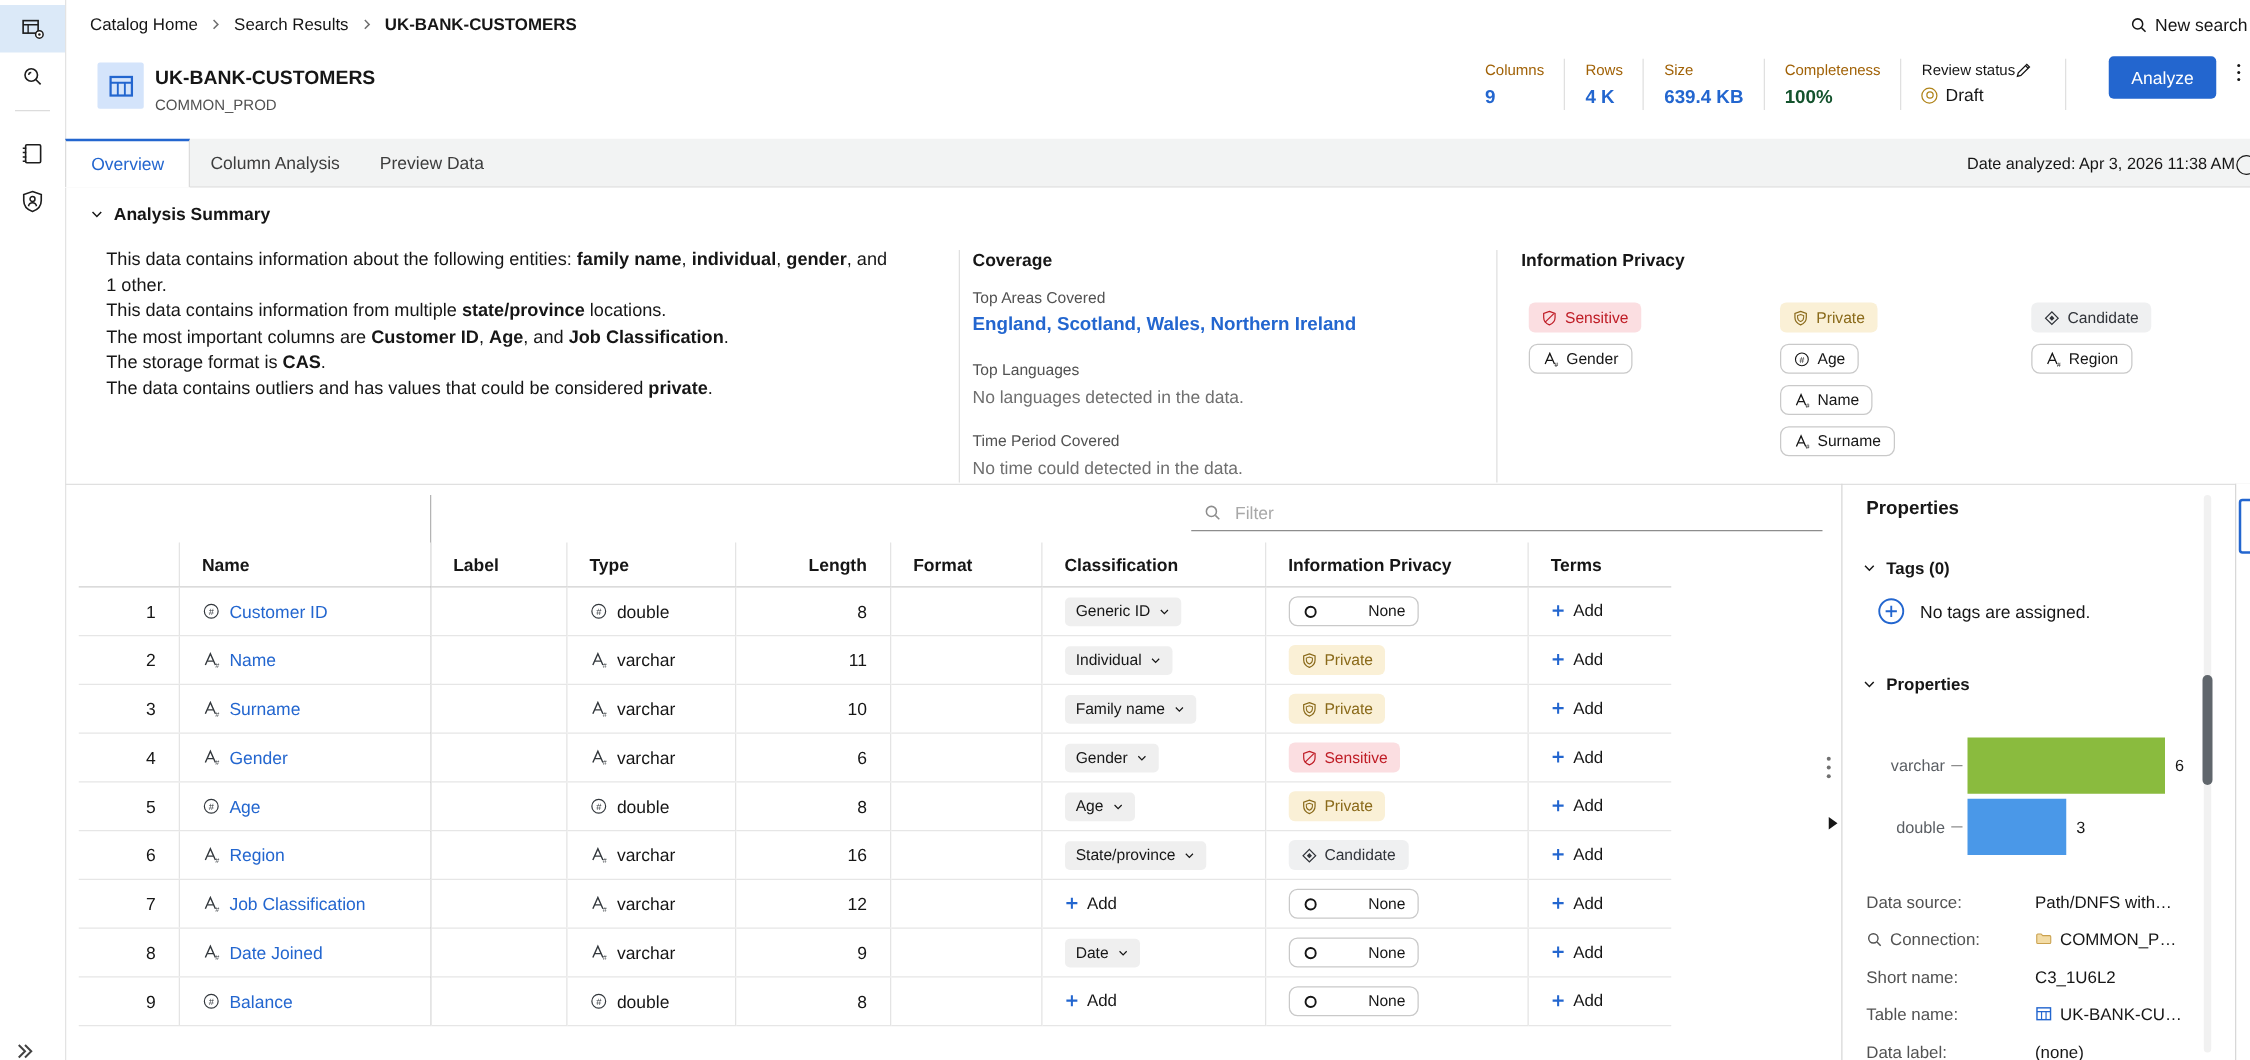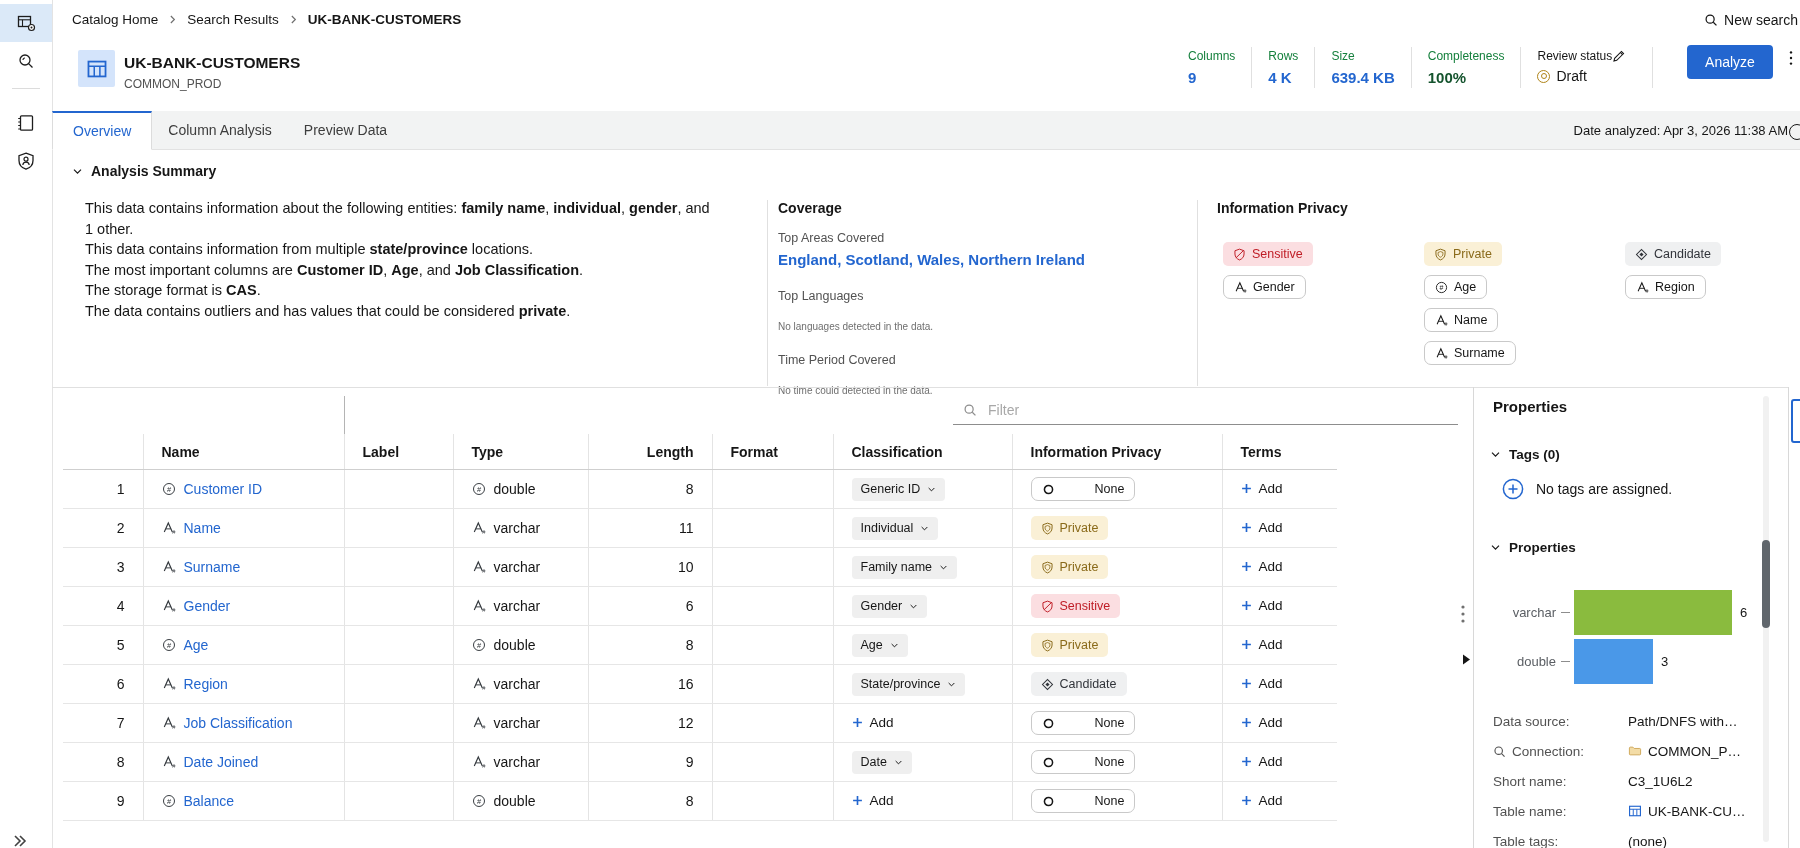--- a/index.html
+++ b/index.html
@@ -25,21 +25,21 @@
   .crumb-sep{color:#6f6f6f;}
   .new-search{right:2px;top:12px;display:flex;align-items:center;gap:6px;font-size:14px;cursor:pointer;}
 
   
   .asset-icon{left:78px;top:50px;width:37px;height:37px;background:#d4e4fb;color:#2366cf;display:flex;align-items:center;justify-content:center;border-radius:2px;}
   .asset-title{left:124px;top:54px;font-size:15.5px;font-weight:700;}
   .asset-sub{left:124px;top:77px;font-size:12px;color:#525252;}
   .stats{left:1172px;top:47px;display:flex;align-items:stretch;border-right:1px solid #e0e0e0;padding-right:10px;}
   .stats>div{padding:2px 16px;}
   .stats>div+div{border-left:1px solid #e0e0e0;}
-  .stat-label{font-size:12px;color:#15803d;}
+  .stat-label{font-size:12px;color:#a16207;}
   .stat-value{font-size:15px;font-weight:600;color:#2366cf;margin-top:6px;}
   .stat-value.dark{color:#14532d;}
   .review-top{display:flex;align-items:center;gap:0;font-size:12px;}
   .review-top .ic{color:#161616;cursor:pointer;}
   .review-val{display:flex;align-items:center;gap:6px;font-size:14px;margin-top:5px;}
   .ring{width:13px;height:13px;border:1.5px solid #b08419;border-radius:50%;display:flex;align-items:center;justify-content:center;box-sizing:border-box;}
   .ring::after{content:"";width:4px;height:4px;border:1.5px solid #b08419;border-radius:50%;}
   .analyze-btn{left:1687px;top:45px;width:86px;height:34px;background:#2366cf;color:#fff;font-size:14px;
                display:flex;align-items:center;justify-content:center;border-radius:4px;cursor:pointer;font-family:inherit;border:none;}
   .overflow-btn{left:1783px;top:50px;width:14px;height:24px;color:#161616;cursor:pointer;}
@@ -58,21 +58,21 @@
   .summary-text{left:85px;top:198px;font-size:14.5px;line-height:20.6px;}
   .sum-line{white-space:pre;}
   .sum-line .b{font-weight:700;}
   .vdiv{width:1px;background:#e0e0e0;top:200px;height:186px;}
   .cov{left:778px;top:200px;}
   .cov-title{font-size:14px;font-weight:700;}
   .cov-group{margin-top:15px;}
   .cov-group.g2{margin-top:21px;}
   .cov-label{font-size:12.5px;color:#525252;}
   .cov-link{font-size:15px;font-weight:600;color:#2366cf;margin-top:6px;cursor:pointer;}
-  .cov-muted{font-size:10px;color:#6f6f6f;margin-top:18px;}
+  .cov-muted{font-size:14px;color:#6f6f6f;margin-top:6px;}
   .ip{left:1217px;top:200px;}
   .ip-title{font-size:14px;font-weight:700;}
   #ip-cols{position:relative;margin-top:26px;width:560px;}
   .ip-col{position:absolute;top:0;display:flex;flex-direction:column;gap:9px;align-items:flex-start;}
 
   
   .tag{display:inline-flex;align-items:center;gap:6px;height:24px;padding:0 10px;border-radius:5px;font-size:12.5px;cursor:pointer;box-sizing:border-box;}
   .tag.plain{background:#fff;border:1px solid #c9c9c9;border-radius:7px;color:#161616;}
   .tag.none{background:#fff;border:1px solid #c9c9c9;border-radius:7px;color:#161616;gap:40px;}
   .tag.sensitive{background:#fbdee1;color:#bf1d26;}
@@ -1023,21 +1023,21 @@
               <line x1="1.8" y1="6" x2="14.2" y2="6" stroke="currentColor" stroke-width="1.1"></line>
               <line x1="6" y1="6" x2="6" y2="13.4" stroke="currentColor" stroke-width="1.1"></line>
               <line x1="10.1" y1="6" x2="10.1" y2="13.4" stroke="currentColor" stroke-width="1.1"></line>
             </svg>
           </span>
           <span>UK-BANK-CU…</span>
         </div>
       </div>
       <div class="d-row">
         <div class="d-label">
-          <span>Table tags:</span>
+          <span>Data label:</span>
         </div>
         <div class="d-val">
           <span>(none)</span>
         </div>
       </div>
     </div>
 
   <div class="abs vtrack"></div>
   <div class="abs vthumb"></div>
   <div class="abs rstrip"></div>

